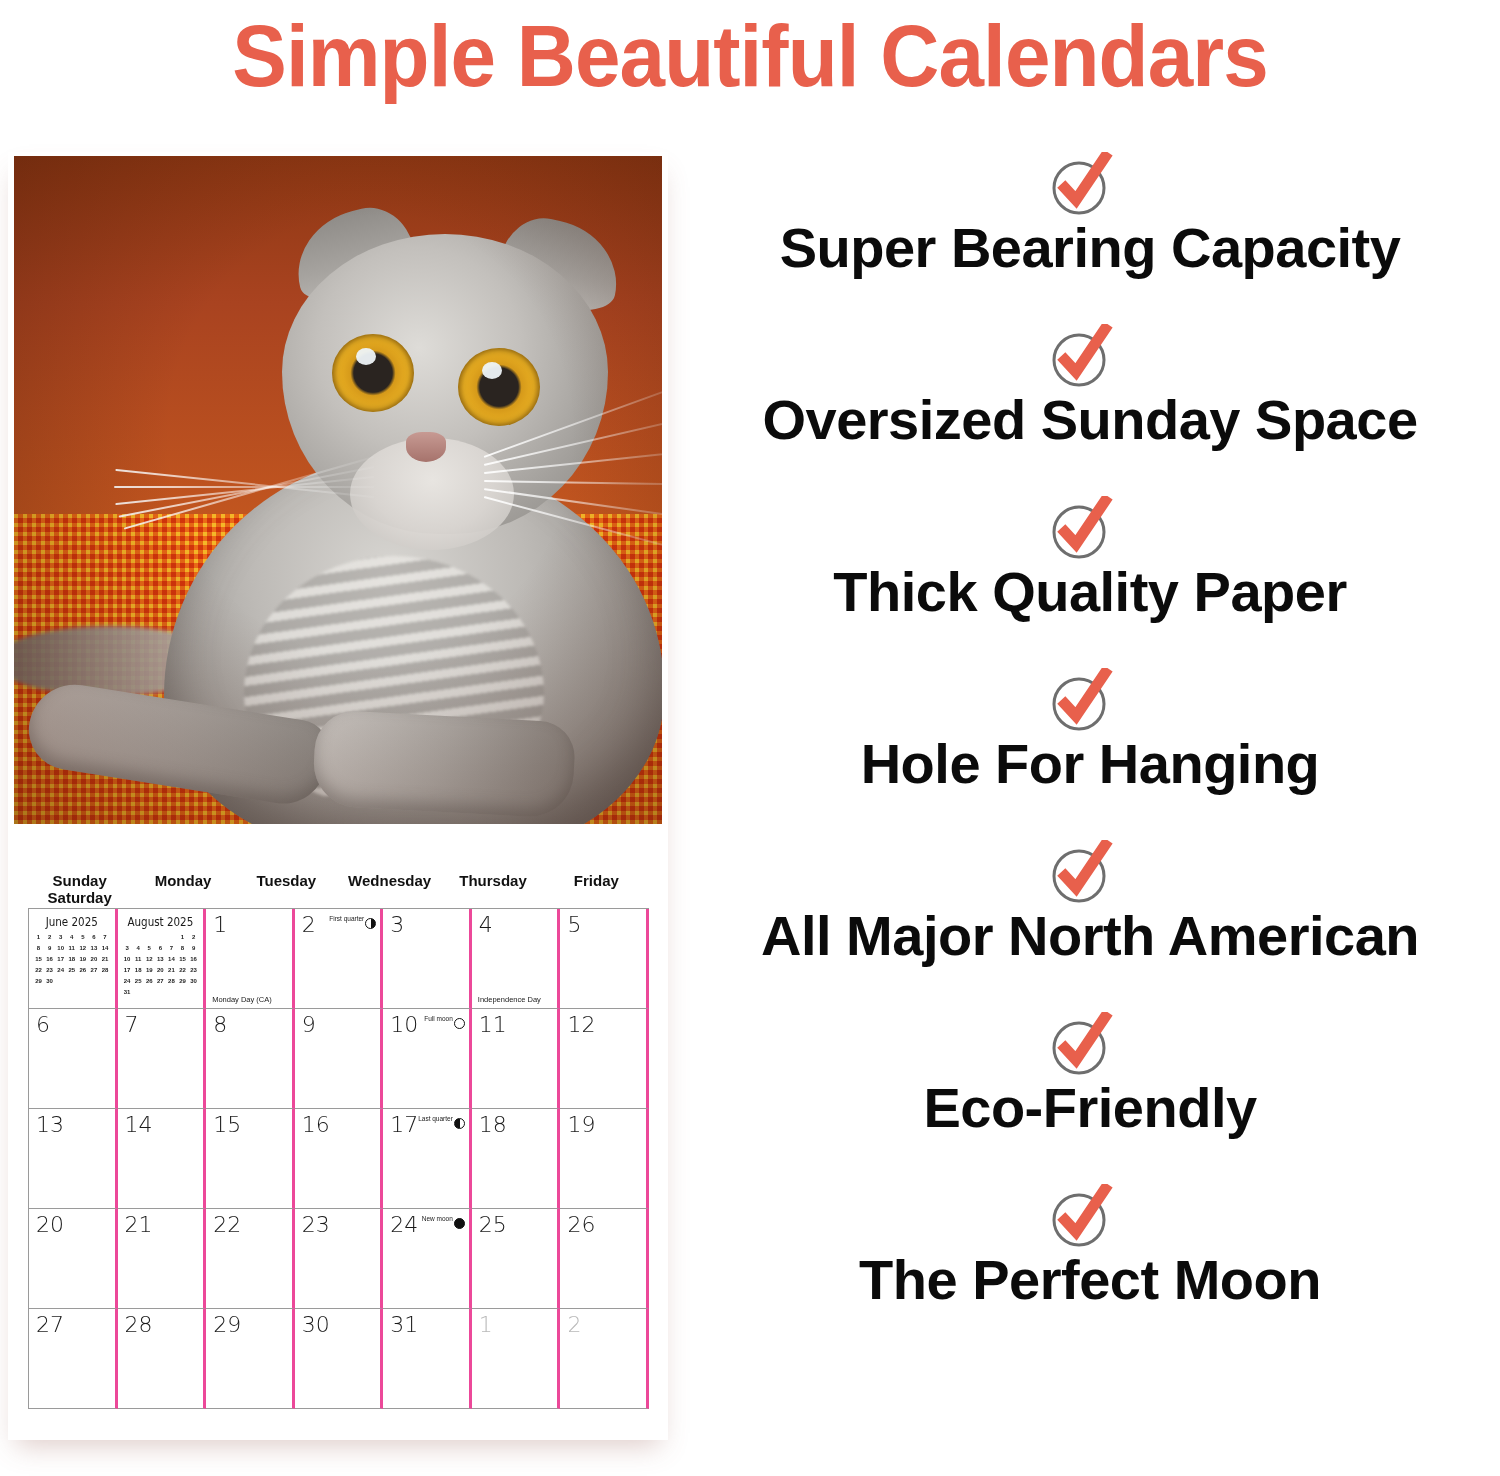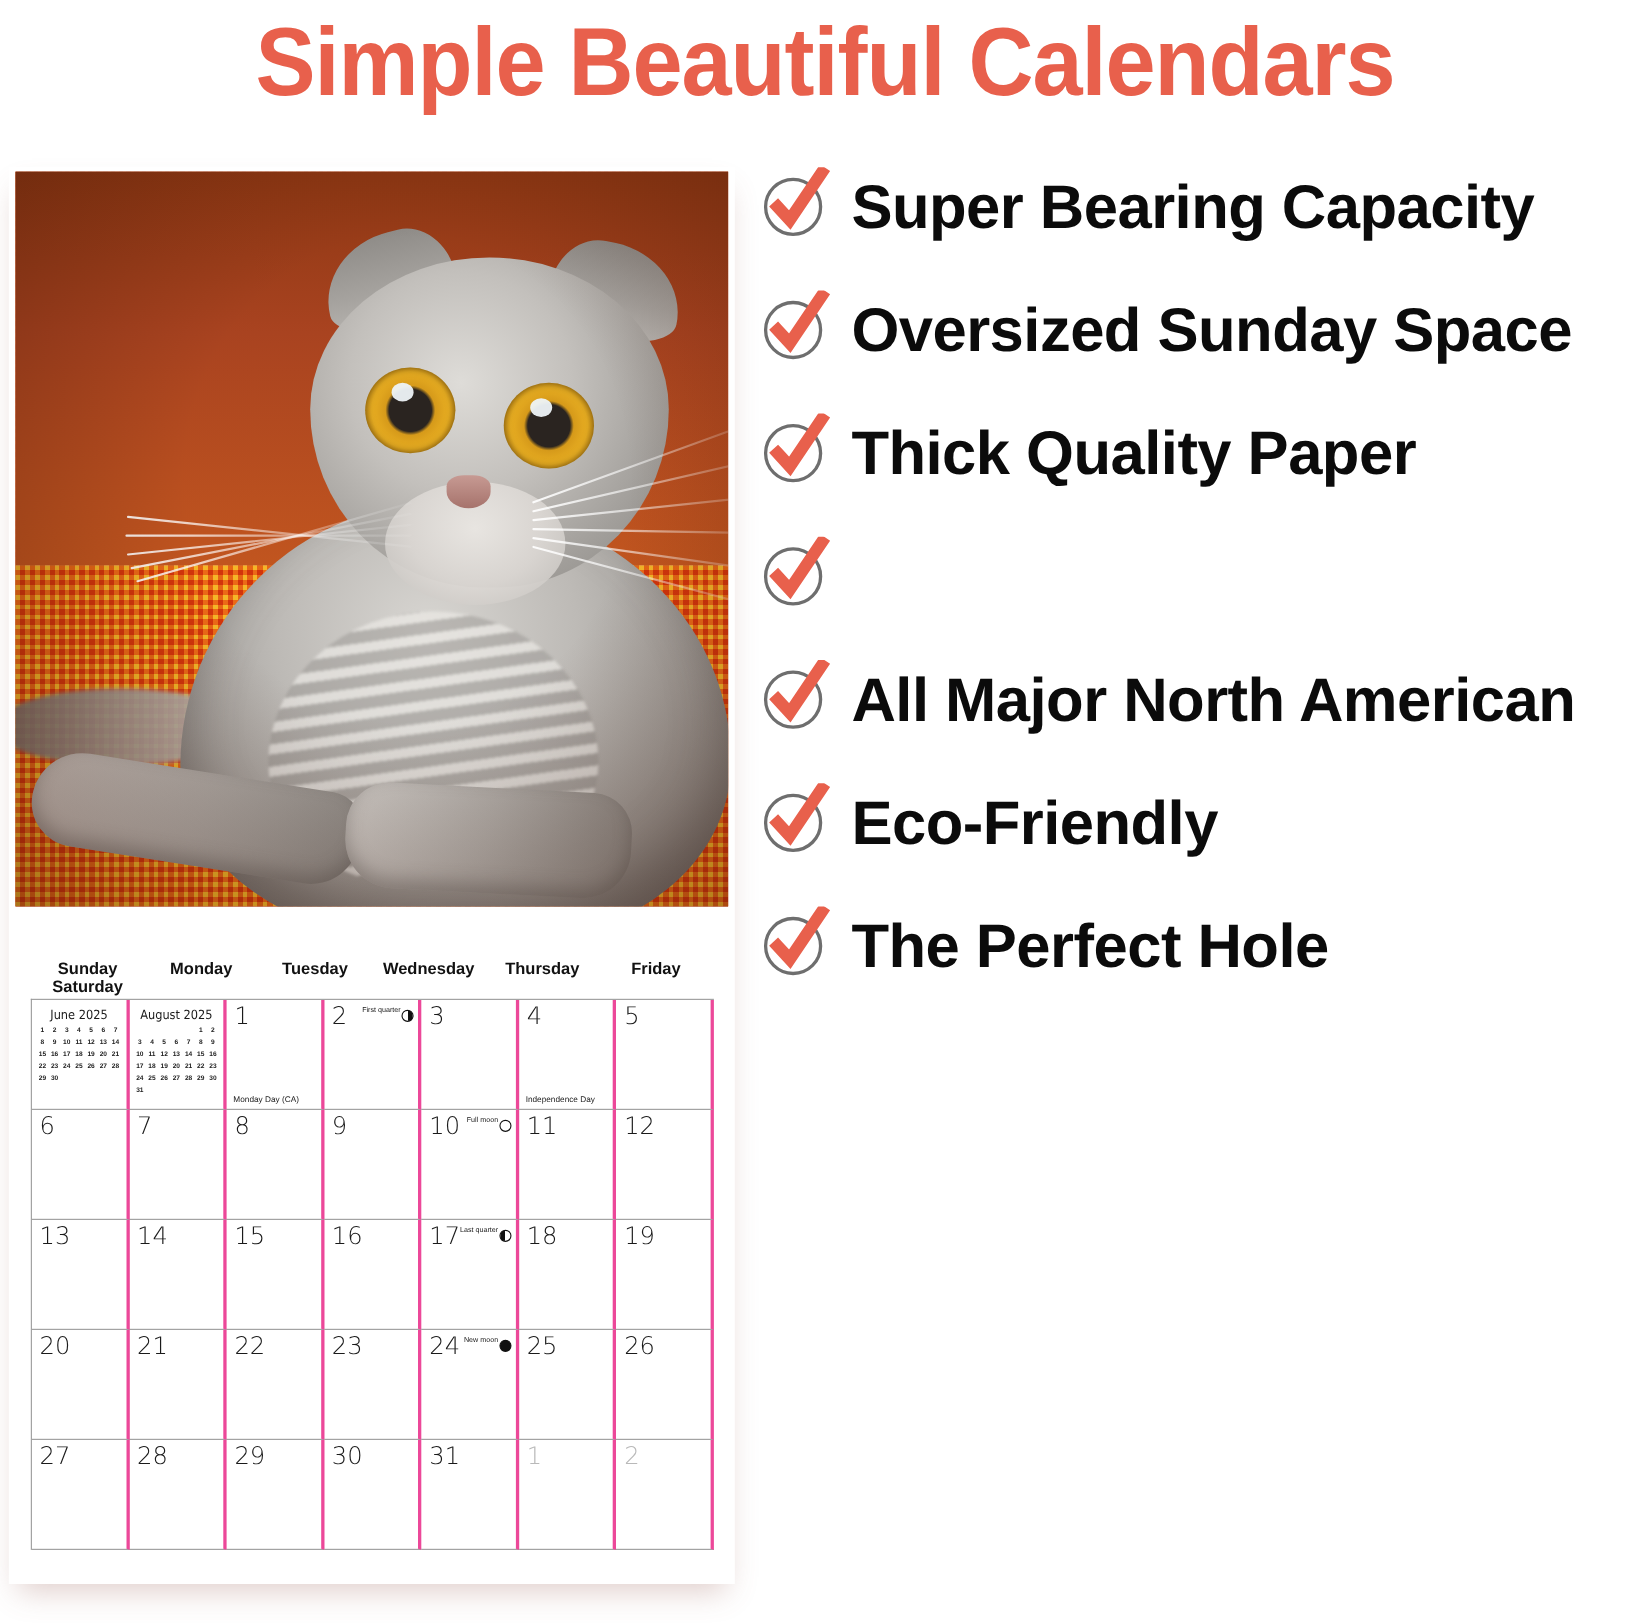--- a/index.html
+++ b/index.html
@@ -357,22 +357,23 @@
 
   
   #features {
     position: absolute;
     left: 690px;
     top: 150px;
     width: 800px;
   }
   .feature {
     display: flex;
-    align-items: flex-end;
+    align-items: center;
     margin-bottom: 44px;
+    flex-direction: column;
   }
   .check-icon {
     flex: none;
     width: 66px;
     height: 66px;
     margin-right: 18px;
     margin-top: 2px;
   }
   .feature-text {
     font-family: "Liberation Sans Narrow", "Liberation Sans", sans-serif;
@@ -670,35 +671,36 @@
           <circle cx="31" cy="36" r="25" fill="none" stroke="#6e6e6e" stroke-width="3"></circle>
           <path d="M17 36 L28 48 L57 5" fill="none" stroke="#e8604c" stroke-width="11" stroke-linecap="square" stroke-linejoin="miter"></path>
         </svg></span>
       <div class="feature-text"><span>Thick Quality Paper</span></div>
     </div>
     <div class="feature">
       <span class="check-icon"><svg viewBox="0 0 66 66" width="66" height="66">
           <circle cx="31" cy="36" r="25" fill="none" stroke="#6e6e6e" stroke-width="3"></circle>
           <path d="M17 36 L28 48 L57 5" fill="none" stroke="#e8604c" stroke-width="11" stroke-linecap="square" stroke-linejoin="miter"></path>
         </svg></span>
+      <div class="feature-text"><span>Hole For Hanging</span></div>
     </div>
     <div class="feature">
       <span class="check-icon"><svg viewBox="0 0 66 66" width="66" height="66">
           <circle cx="31" cy="36" r="25" fill="none" stroke="#6e6e6e" stroke-width="3"></circle>
           <path d="M17 36 L28 48 L57 5" fill="none" stroke="#e8604c" stroke-width="11" stroke-linecap="square" stroke-linejoin="miter"></path>
         </svg></span>
       <div class="feature-text"><span>All Major North American</span></div>
     </div>
     <div class="feature">
       <span class="check-icon"><svg viewBox="0 0 66 66" width="66" height="66">
           <circle cx="31" cy="36" r="25" fill="none" stroke="#6e6e6e" stroke-width="3"></circle>
           <path d="M17 36 L28 48 L57 5" fill="none" stroke="#e8604c" stroke-width="11" stroke-linecap="square" stroke-linejoin="miter"></path>
         </svg></span>
       <div class="feature-text"><span>Eco-Friendly</span></div>
     </div>
     <div class="feature">
       <span class="check-icon"><svg viewBox="0 0 66 66" width="66" height="66">
           <circle cx="31" cy="36" r="25" fill="none" stroke="#6e6e6e" stroke-width="3"></circle>
           <path d="M17 36 L28 48 L57 5" fill="none" stroke="#e8604c" stroke-width="11" stroke-linecap="square" stroke-linejoin="miter"></path>
         </svg></span>
-      <div class="feature-text"><span>The Perfect Hole</span></div>
+      <div class="feature-text"><span>The Perfect Moon</span></div>
     </div>
   </div>
 
 </body></html>

